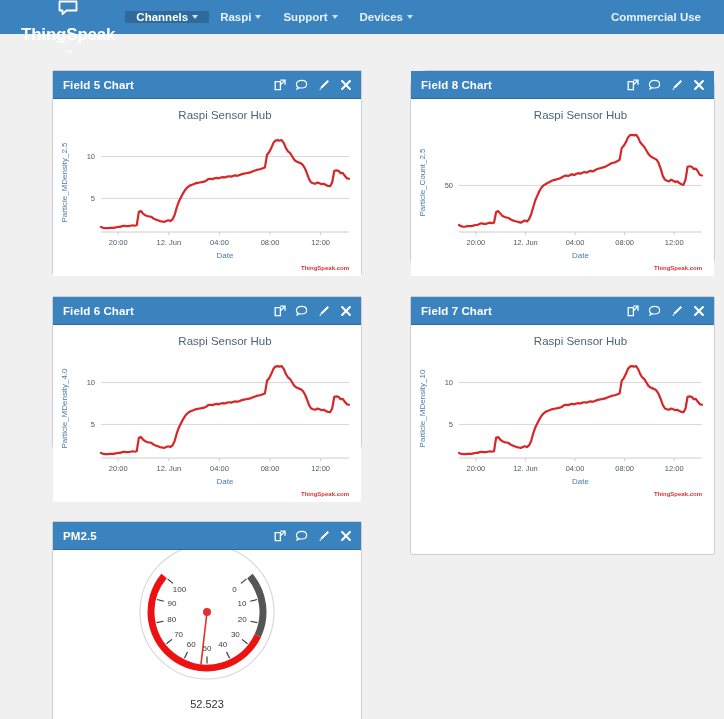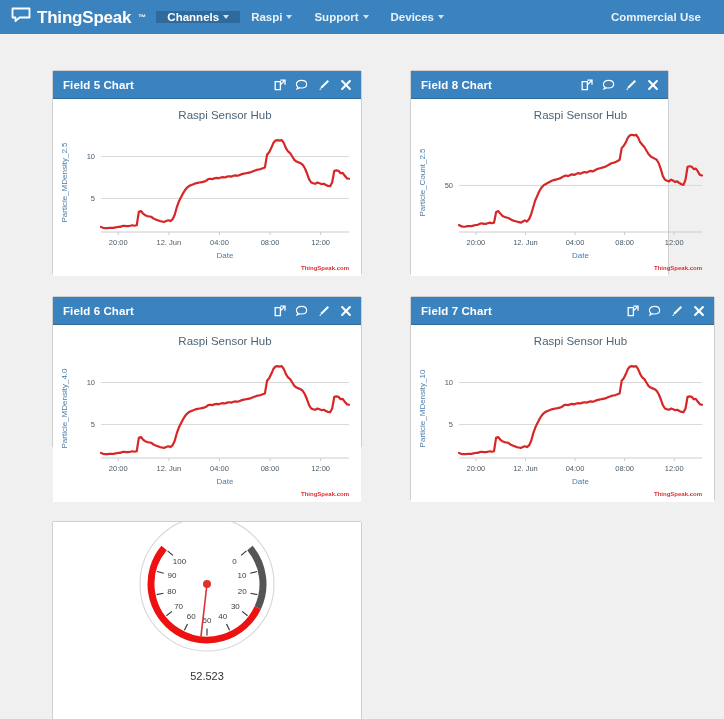--- a/index.html
+++ b/index.html
@@ -15,22 +15,23 @@
   .navbar {
     height: 34px;
     background: #3a83bf;
     display: flex;
     align-items: stretch;
     position: relative;
   }
   .brand {
     display: flex;
     align-items: center;
-    padding: 0 10px 0 11px;
+    padding: 0 10px 0 21px;
     gap: 6px;
+    flex-direction: column;
   }
   .brand-icon { display: block; }
   .brand-text {
     color: #ffffff;
     font-size: 17px;
     font-weight: bold;
     letter-spacing: -0.2px;
     line-height: 1;
   }
   .brand-tm {
@@ -238,21 +239,21 @@
           <text class="tick-label" x="217.04489795918366" y="146" text-anchor="middle">08:00</text>
           <line class="axisline" x1="267.65714285714284" y1="133" x2="267.65714285714284" y2="136"></line>
           <text class="tick-label" x="267.65714285714284" y="146" text-anchor="middle">12:00</text>
           <text class="axis-label" x="172" y="159" text-anchor="middle">Date</text>
           <text class="axis-label" x="14" y="83.5" text-anchor="middle" transform="rotate(-90 14 83.5)">Particle_MDensity_2.5</text>
           <polyline class="series-line" points="48.00,127.97 50.10,128.81 52.20,129.22 54.31,129.22 56.41,128.81 58.51,128.81 60.61,128.81 62.71,128.39 64.81,127.97 66.92,127.97 69.02,127.13 71.12,126.71 73.22,127.13 75.32,127.13 77.42,126.71 79.53,126.29 81.63,126.71 83.73,126.29 85.83,112.86 87.93,112.03 90.03,114.54 92.14,116.22 94.24,117.06 96.34,117.48 98.44,117.90 100.54,119.58 102.64,120.42 104.75,121.25 106.85,122.09 108.95,122.51 111.05,122.93 113.15,122.09 115.25,121.25 117.36,122.09 119.46,120.42 121.56,116.22 123.66,108.67 125.76,102.80 127.86,98.60 129.97,94.41 132.07,91.05 134.17,88.53 136.27,86.86 138.37,86.02 140.47,85.18 142.58,84.34 144.68,83.92 146.78,83.50 148.88,83.08 150.98,82.66 153.08,81.82 155.19,80.14 157.29,79.72 159.39,80.14 161.49,79.31 163.59,78.89 165.69,79.31 167.80,78.47 169.90,78.05 172.00,78.47 174.10,77.63 176.20,77.21 178.31,77.63 180.41,76.79 182.51,76.37 184.61,76.79 186.71,75.95 188.81,75.11 190.92,74.69 193.02,74.27 195.12,73.85 197.22,73.43 199.32,72.59 201.42,71.75 203.53,70.92 205.63,70.50 207.73,70.08 209.83,69.24 211.93,68.40 214.03,55.81 216.14,53.30 218.24,49.10 220.34,44.07 222.44,41.55 224.54,41.13 226.64,41.55 228.75,41.13 230.85,44.07 232.95,49.10 235.05,52.46 237.15,54.14 239.25,57.49 241.36,60.85 243.46,62.53 245.56,63.36 247.66,64.20 249.76,65.88 251.86,69.24 253.97,74.27 256.07,80.14 258.17,83.50 260.27,84.34 262.37,84.76 264.47,83.50 266.58,84.34 268.68,85.18 270.78,84.76 272.88,86.02 274.98,86.86 277.08,87.28 279.19,83.50 281.29,71.75 283.39,71.33 285.49,71.75 287.59,74.27 289.69,73.85 291.80,76.79 293.90,79.31 296.00,79.72" stroke="#d62728"></polyline>
           <text class="watermark" x="296" y="171">ThingSpeak.com</text>
         </svg>
       </div>
     </div>
-    <div class="panel" style="left:410px;top:36px;width:259px;height:205px;">
+    <div class="panel" style="left:410px;top:36px;width:305px;height:205px;border-radius:17px;">
       <div class="panel-head">
         <span class="panel-title">Field 8 Chart</span>
         <span class="panel-tools">
           <div class="tool">
             <svg width="12" height="12" viewBox="0 0 12 12">
               <path d="M1.2 2.6 H6.4 V10.6 H1.2 Z" fill="none" stroke="#ffffff" stroke-width="1.3"></path>
               <path d="M7.0 1.2 H11.0 V5.0" fill="none" stroke="#ffffff" stroke-width="1.3" stroke-linecap="square"></path>
               <path d="M6.2 6.0 L10.8 1.4" fill="none" stroke="#ffffff" stroke-width="1.3"></path>
             </svg>
           </div>
@@ -344,21 +345,21 @@
           <text class="tick-label" x="217.04489795918366" y="146" text-anchor="middle">08:00</text>
           <line class="axisline" x1="267.65714285714284" y1="133" x2="267.65714285714284" y2="136"></line>
           <text class="tick-label" x="267.65714285714284" y="146" text-anchor="middle">12:00</text>
           <text class="axis-label" x="172" y="159" text-anchor="middle">Date</text>
           <text class="axis-label" x="14" y="83.5" text-anchor="middle" transform="rotate(-90 14 83.5)">Particle_MDensity_4.0</text>
           <polyline class="series-line" points="48.00,127.97 50.10,128.81 52.20,129.22 54.31,129.22 56.41,128.81 58.51,128.81 60.61,128.81 62.71,128.39 64.81,127.97 66.92,127.97 69.02,127.13 71.12,126.71 73.22,127.13 75.32,127.13 77.42,126.71 79.53,126.29 81.63,126.71 83.73,126.29 85.83,112.86 87.93,112.03 90.03,114.54 92.14,116.22 94.24,117.06 96.34,117.48 98.44,117.90 100.54,119.58 102.64,120.42 104.75,121.25 106.85,122.09 108.95,122.51 111.05,122.93 113.15,122.09 115.25,121.25 117.36,122.09 119.46,120.42 121.56,116.22 123.66,108.67 125.76,102.80 127.86,98.60 129.97,94.41 132.07,91.05 134.17,88.53 136.27,86.86 138.37,86.02 140.47,85.18 142.58,84.34 144.68,83.92 146.78,83.50 148.88,83.08 150.98,82.66 153.08,81.82 155.19,80.14 157.29,79.72 159.39,80.14 161.49,79.31 163.59,78.89 165.69,79.31 167.80,78.47 169.90,78.05 172.00,78.47 174.10,77.63 176.20,77.21 178.31,77.63 180.41,76.79 182.51,76.37 184.61,76.79 186.71,75.95 188.81,75.11 190.92,74.69 193.02,74.27 195.12,73.85 197.22,73.43 199.32,72.59 201.42,71.75 203.53,70.92 205.63,70.50 207.73,70.08 209.83,69.24 211.93,68.40 214.03,55.81 216.14,53.30 218.24,49.10 220.34,44.07 222.44,41.55 224.54,41.13 226.64,41.55 228.75,41.13 230.85,44.07 232.95,49.10 235.05,52.46 237.15,54.14 239.25,57.49 241.36,60.85 243.46,62.53 245.56,63.36 247.66,64.20 249.76,65.88 251.86,69.24 253.97,74.27 256.07,80.14 258.17,83.50 260.27,84.34 262.37,84.76 264.47,83.50 266.58,84.34 268.68,85.18 270.78,84.76 272.88,86.02 274.98,86.86 277.08,87.28 279.19,83.50 281.29,71.75 283.39,71.33 285.49,71.75 287.59,74.27 289.69,73.85 291.80,76.79 293.90,79.31 296.00,79.72" stroke="#d62728"></polyline>
           <text class="watermark" x="296" y="171">ThingSpeak.com</text>
         </svg>
       </div>
     </div>
-    <div class="panel" style="left:410px;top:262px;width:305px;height:205px;">
+    <div class="panel" style="left:410px;top:262px;width:305px;height:259px;">
       <div class="panel-head">
         <span class="panel-title">Field 7 Chart</span>
         <span class="panel-tools">
           <div class="tool">
             <svg width="12" height="12" viewBox="0 0 12 12">
               <path d="M1.2 2.6 H6.4 V10.6 H1.2 Z" fill="none" stroke="#ffffff" stroke-width="1.3"></path>
               <path d="M7.0 1.2 H11.0 V5.0" fill="none" stroke="#ffffff" stroke-width="1.3" stroke-linecap="square"></path>
               <path d="M6.2 6.0 L10.8 1.4" fill="none" stroke="#ffffff" stroke-width="1.3"></path>
             </svg>
           </div>
@@ -399,20 +400,48 @@
           <line class="axisline" x1="263.2285714285714" y1="133" x2="263.2285714285714" y2="136"></line>
           <text class="tick-label" x="263.2285714285714" y="146" text-anchor="middle">12:00</text>
           <text class="axis-label" x="169.5" y="159" text-anchor="middle">Date</text>
           <text class="axis-label" x="14" y="83.5" text-anchor="middle" transform="rotate(-90 14 83.5)">Particle_MDensity_10</text>
           <polyline class="series-line" points="48.00,127.97 50.06,128.81 52.12,129.22 54.18,129.22 56.24,128.81 58.30,128.81 60.36,128.81 62.42,128.39 64.47,127.97 66.53,127.97 68.59,127.13 70.65,126.71 72.71,127.13 74.77,127.13 76.83,126.71 78.89,126.29 80.95,126.71 83.01,126.29 85.07,112.86 87.13,112.03 89.19,114.54 91.25,116.22 93.31,117.06 95.36,117.48 97.42,117.90 99.48,119.58 101.54,120.42 103.60,121.25 105.66,122.09 107.72,122.51 109.78,122.93 111.84,122.09 113.90,121.25 115.96,122.09 118.02,120.42 120.08,116.22 122.14,108.67 124.19,102.80 126.25,98.60 128.31,94.41 130.37,91.05 132.43,88.53 134.49,86.86 136.55,86.02 138.61,85.18 140.67,84.34 142.73,83.92 144.79,83.50 146.85,83.08 148.91,82.66 150.97,81.82 153.03,80.14 155.08,79.72 157.14,80.14 159.20,79.31 161.26,78.89 163.32,79.31 165.38,78.47 167.44,78.05 169.50,78.47 171.56,77.63 173.62,77.21 175.68,77.63 177.74,76.79 179.80,76.37 181.86,76.79 183.92,75.95 185.97,75.11 188.03,74.69 190.09,74.27 192.15,73.85 194.21,73.43 196.27,72.59 198.33,71.75 200.39,70.92 202.45,70.50 204.51,70.08 206.57,69.24 208.63,68.40 210.69,55.81 212.75,53.30 214.81,49.10 216.86,44.07 218.92,41.55 220.98,41.13 223.04,41.55 225.10,41.13 227.16,44.07 229.22,49.10 231.28,52.46 233.34,54.14 235.40,57.49 237.46,60.85 239.52,62.53 241.58,63.36 243.64,64.20 245.69,65.88 247.75,69.24 249.81,74.27 251.87,80.14 253.93,83.50 255.99,84.34 258.05,84.76 260.11,83.50 262.17,84.34 264.23,85.18 266.29,84.76 268.35,86.02 270.41,86.86 272.47,87.28 274.53,83.50 276.58,71.75 278.64,71.33 280.70,71.75 282.76,74.27 284.82,73.85 286.88,76.79 288.94,79.31 291.00,79.72" stroke="#d62728"></polyline>
           <text class="watermark" x="291" y="171">ThingSpeak.com</text>
         </svg>
       </div>
     </div>
     <div class="panel" style="left:52px;top:487px;width:310px;height:206px;">
+      <div class="panel-head">
+        <span class="panel-title">PM2.5</span>
+        <span class="panel-tools">
+          <div class="tool">
+            <svg width="12" height="12" viewBox="0 0 12 12">
+              <path d="M1.2 2.6 H6.4 V10.6 H1.2 Z" fill="none" stroke="#ffffff" stroke-width="1.3"></path>
+              <path d="M7.0 1.2 H11.0 V5.0" fill="none" stroke="#ffffff" stroke-width="1.3" stroke-linecap="square"></path>
+              <path d="M6.2 6.0 L10.8 1.4" fill="none" stroke="#ffffff" stroke-width="1.3"></path>
+            </svg>
+          </div>
+          <div class="tool">
+            <svg width="13" height="12" viewBox="0 0 13 12">
+              <path d="M6.5 1.4 C9.6 1.4 11.6 3.1 11.6 5.2 C11.6 7.3 9.6 9.0 6.5 9.0 C5.7 9.0 5.0 8.9 4.4 8.7 L2.0 10.0 L2.8 8.0 C1.8 7.3 1.4 6.3 1.4 5.2 C1.4 3.1 3.4 1.4 6.5 1.4 Z" fill="none" stroke="#ffffff" stroke-width="1.15"></path>
+            </svg>
+          </div>
+          <div class="tool">
+            <svg width="12" height="12" viewBox="0 0 12 12">
+              <path d="M9.6 1.0 L11.0 2.4 L4.4 9.0 L2.3 9.7 L3.0 7.6 Z" fill="#ffffff"></path>
+              <path d="M1.6 10.6 L3.0 10.0" stroke="#ffffff" stroke-width="1.1"></path>
+            </svg>
+          </div>
+          <div class="tool">
+            <svg width="12" height="12" viewBox="0 0 12 12">
+              <path d="M2.1 2.1 L9.9 9.9 M9.9 2.1 L2.1 9.9" stroke="#ffffff" stroke-width="2.1" stroke-linecap="round"></path>
+            </svg>
+          </div>
+        </span>
+      </div>
       <div class="panel-body" style="height:178px;"><svg width="308" height="178" viewBox="0 0 308 178">
           <circle cx="154" cy="62" r="67" fill="none" stroke="#d9d9d9" stroke-width="1.2"></circle>
           <path d="M 196.90 26.00 A 56 56 0 0 1 204.75 85.67" fill="none" stroke="#555555" stroke-width="7"></path>
           <path d="M 204.75 85.67 A 56 56 0 1 1 111.10 26.00" fill="none" stroke="#ee1111" stroke-width="7"></path>
           <line x1="193.45" y1="28.90" x2="188.09" y2="33.40" stroke="#3b3b3b" stroke-width="1.2"></line>
           <text class="gauge-tick-label" x="181.58" y="41.86">0</text>
           <line x1="203.97" y1="49.54" x2="197.18" y2="51.23" stroke="#3b3b3b" stroke-width="1.2"></line>
           <text class="gauge-tick-label" x="188.93" y="56.29">10</text>
           <line x1="204.37" y1="72.71" x2="197.53" y2="71.25" stroke="#3b3b3b" stroke-width="1.2"></line>
           <text class="gauge-tick-label" x="189.21" y="72.48">20</text>

